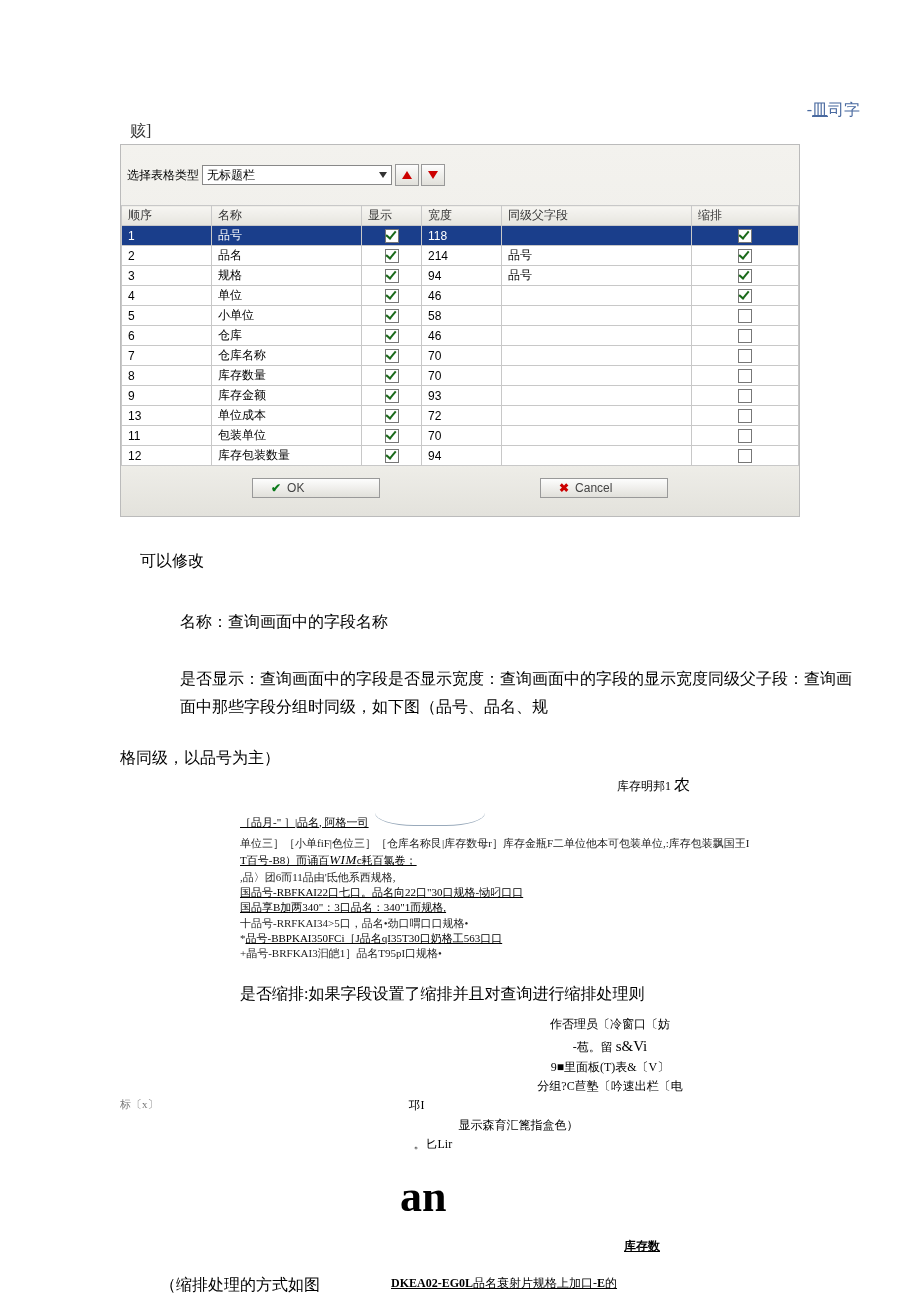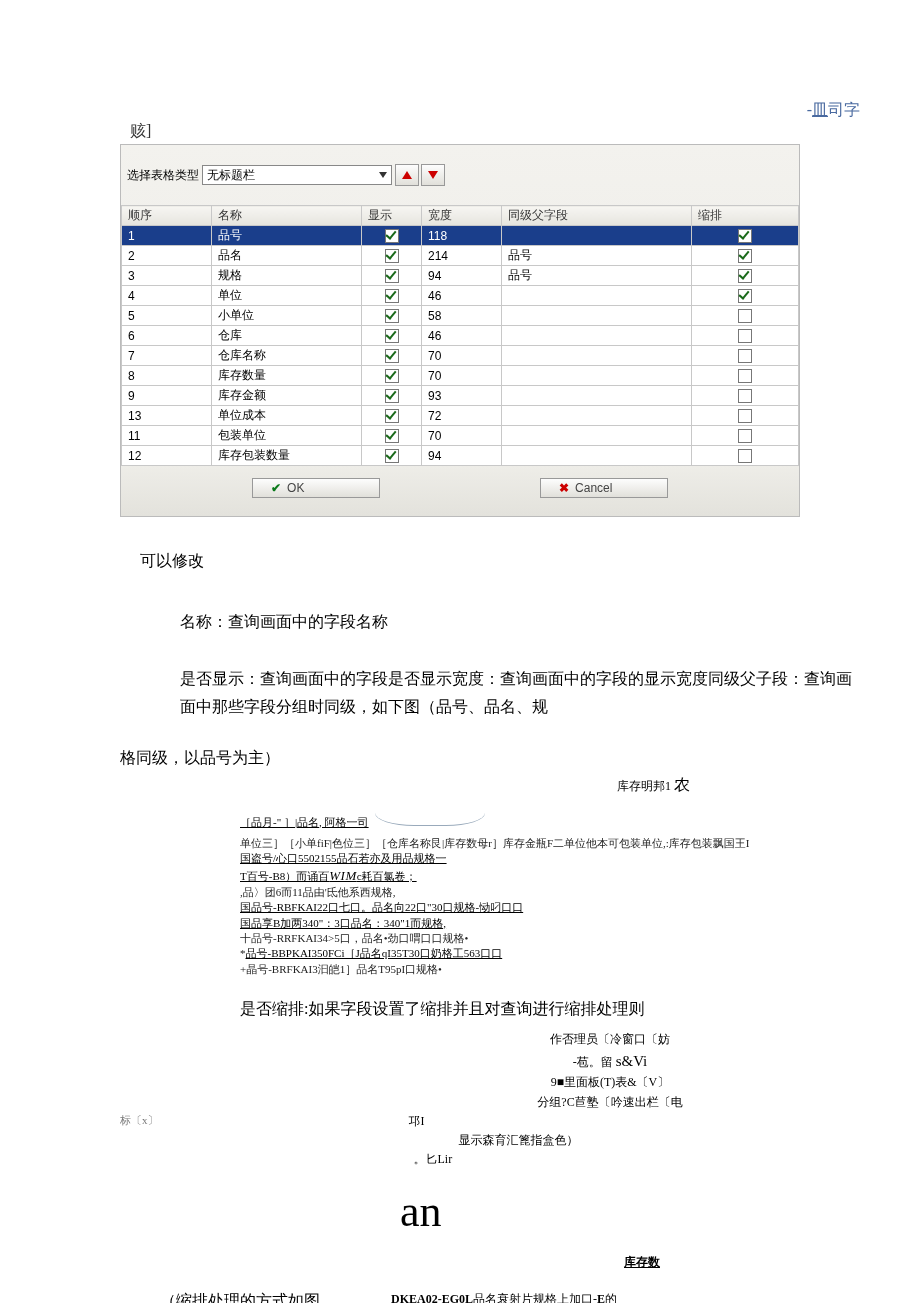--- a/index.html
+++ b/index.html
@@ -187,20 +187,21 @@
   .left-tiny {
     font-size: 11px; color: #777; margin-left: 60px;
   }
   .an-big {
     font-family: Georgia, "Times New Roman", serif;
     font-size: 44px;
     text-align: center;
     margin-left: 340px;
     text-align: left;
     margin-top: 8px;
+    font-weight: bold;
   }
   .rcol {
     text-align: right; font-size: 12px; margin-right: 200px; line-height: 1.4; margin-top: 6px; font-weight: bold;
   }
   .bottom-row {
     display: flex; align-items: flex-start; gap: 71px; margin-top: 20px;
   }
   .bottom-row .l { font-size: 16px; margin-left: 100px; }
   .bottom-row .m { font-size: 12px; }
   u.lnk { color: #000; }
@@ -371,21 +372,20 @@
   <div class="small-right">
     <span>库存明邦1</span> <span class="big-serif">农</span>
   </div>
 
   <div class="example-block">
     <div class="title-row">
       <u class="lnk">［品月-" ］|品名, 阿格一司</u>
       <span class="swoosh"></span>
     </div>
     <div>单位三］［小单fiF|色位三］［仓库名称艮|库存数母r］库存金瓶F二单位他本可包装单位,:库存包装飘国王I</div>
-    <div><u class="lnk">国盗号/心口5502155品石若亦及用品规格一</u></div>
     <div><u class="lnk"><span>T百号-B8）而诵百</span><span class="italic-serif">WIM</span><span>c耗百氯卷；</span></u></div>
     <div>,品〉团6而11品由'氐他系西规格,</div>
     <div><u class="lnk">国品号-RBFKAI22口七口。品名向22口"30口规格-恸叼口口</u></div>
     <div><u class="lnk">国品享B加两340"：3口品名：340"1而规格,</u></div>
     <div>十品号-RRFKAI34&gt;5口，品名•劲口喟口口规格•</div>
     <div><span>*</span><u class="lnk">品号-BBPKAI350FCi［J品名qI35T30口奶格工563口口</u></div>
     <div>+晶号-BRFKAI3汩皑1］品名T95pI口规格•</div>
   </div>
 
   <div class="center-heading">是否缩排:如果字段设置了缩排并且对查询进行缩排处理则</div>

